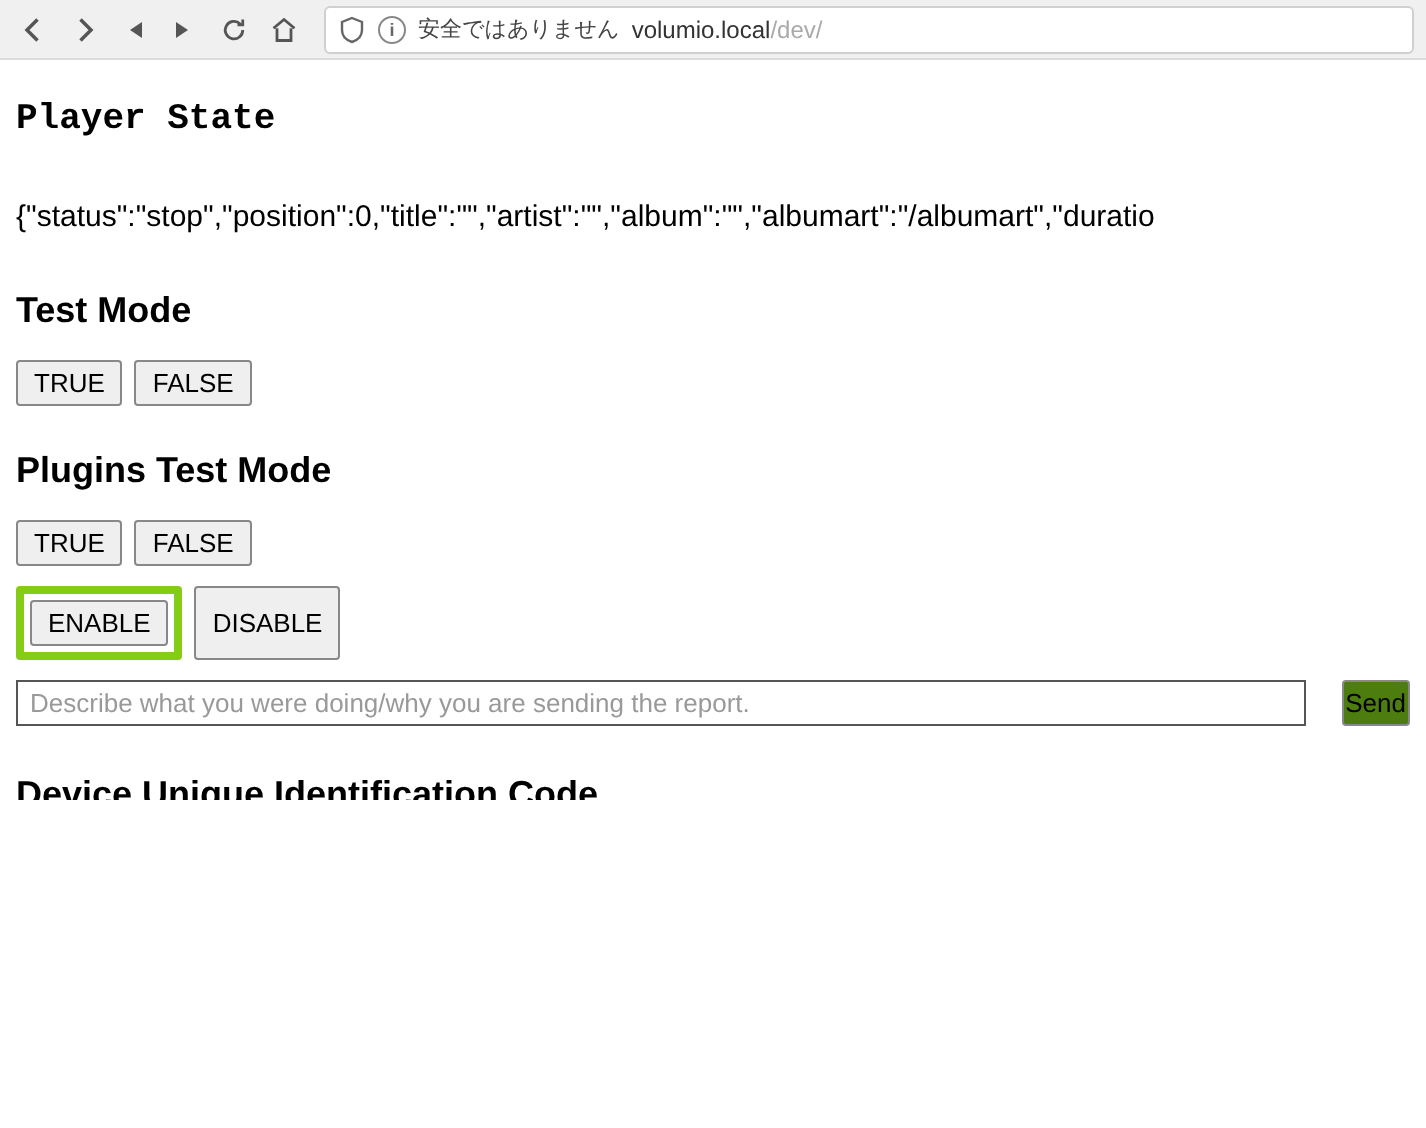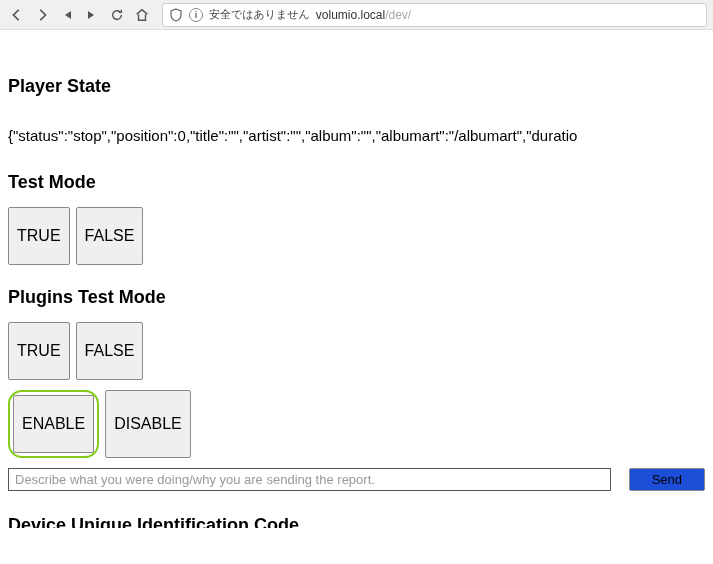--- a/index.html
+++ b/index.html
@@ -57,69 +57,69 @@
     .content {
       padding: 10px 8px;
     }
     h3 {
       font-size: 18px;
       font-weight: bold;
       margin-top: 22px;
       margin-bottom: 14px;
       color: #000;
     }
-    h3.first { margin-top: 36px; }
+    h3.first { margin-top: 10px; font-family: Liberation Mono, monospace; }
     .json-line {
       font-family: -apple-system, Arial, sans-serif;
       font-size: 15px;
       color: #000;
       white-space: nowrap;
       overflow: hidden;
       margin-top: 30px;
       margin-bottom: 28px;
     }
     .btn-row {
       display: flex;
       gap: 6px;
       margin-bottom: 10px;
     }
     button.opt {
-      font-size: 16px;
-      padding: 19px 8px;
+      font-size: 13px;
+      padding: 3px 8px;
       background: #efefef;
       border: 1px solid #888;
       border-radius: 2px;
       cursor: pointer;
       color: #000;
     }
     .highlight-box {
-      border: 2px solid #84cc16;
+      border: 4px solid #84cc16;
       padding: 3px;
       display: inline-flex;
-      border-radius: 14px;
+      border-radius: 2px;
     }
     .highlight-box button.opt { margin: 0; }
     .log-row {
       display: flex;
       gap: 18px;
       margin-top: 8px;
     }
     .log-input {
       flex: 1;
       border: 1px solid #555;
       padding: 3px 6px;
       font-size: 13px;
       color: #999;
       background: #fff;
     }
     .log-input::placeholder { color: #999; }
     button.send {
       font-size: 13px;
-      padding: 3px 22px;
-      background: #1d4ed8;
+      padding: 3px 1px;
+      background: #4d7c0f;
       border: 1px solid #888;
       border-radius: 2px;
       cursor: pointer;
     }
     .cutoff {
       font-size: 18px;
       font-weight: bold;
       margin-top: 24px;
       color: #000;
       position: relative;

